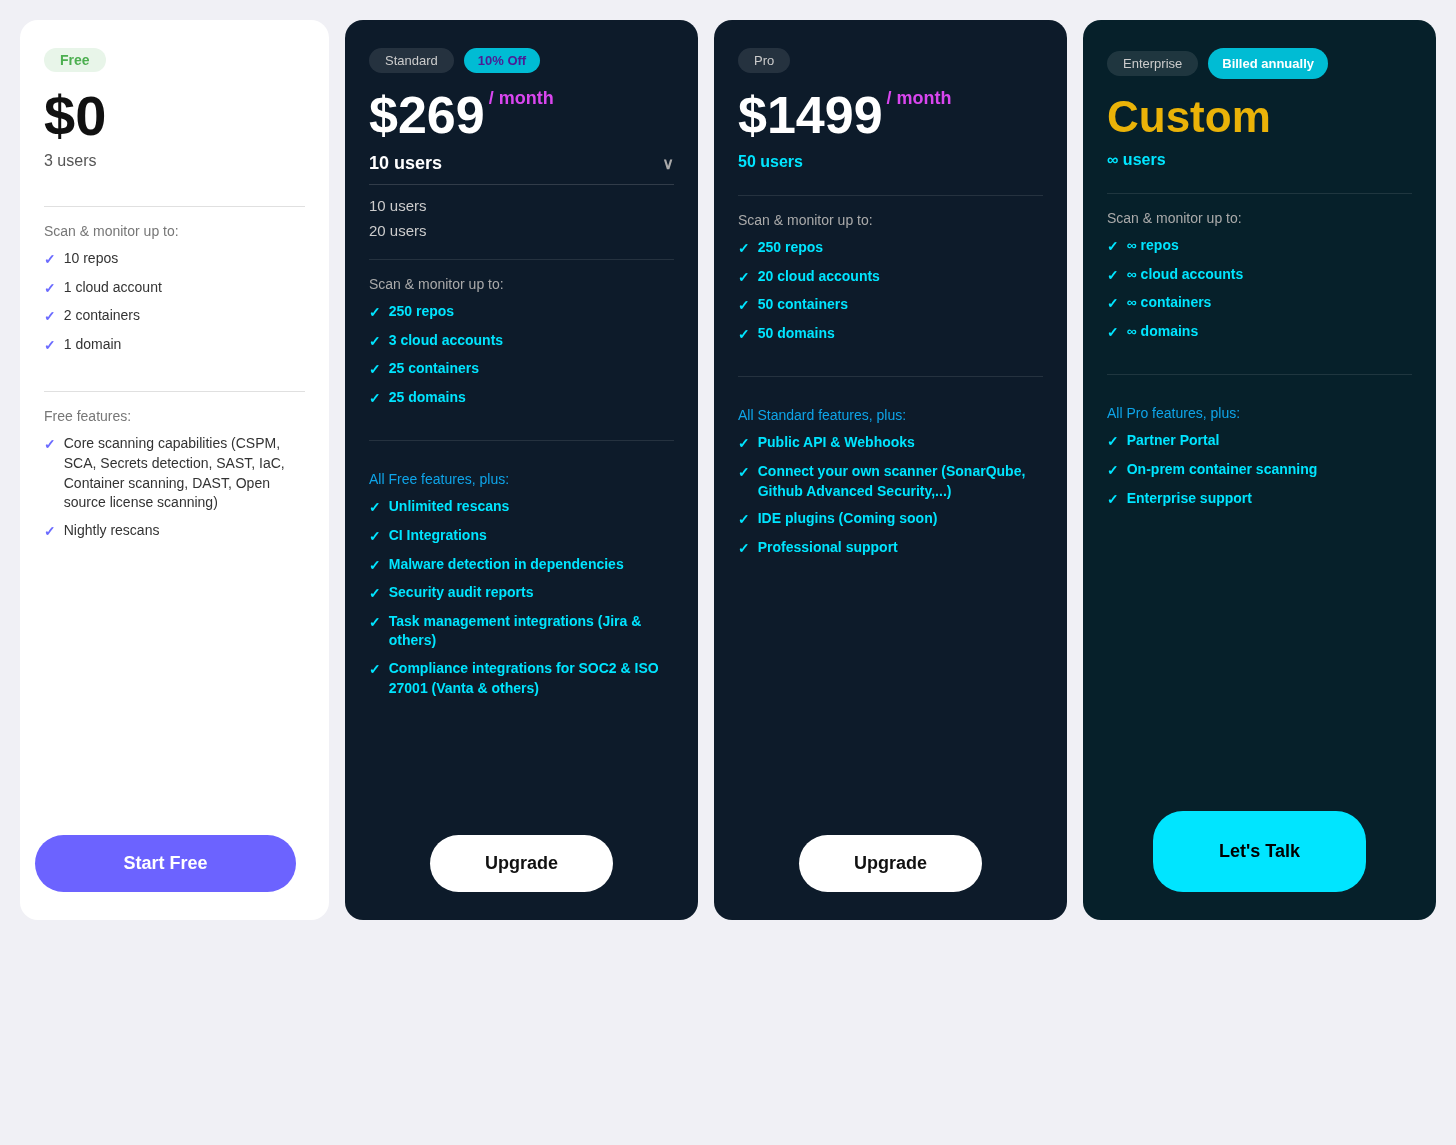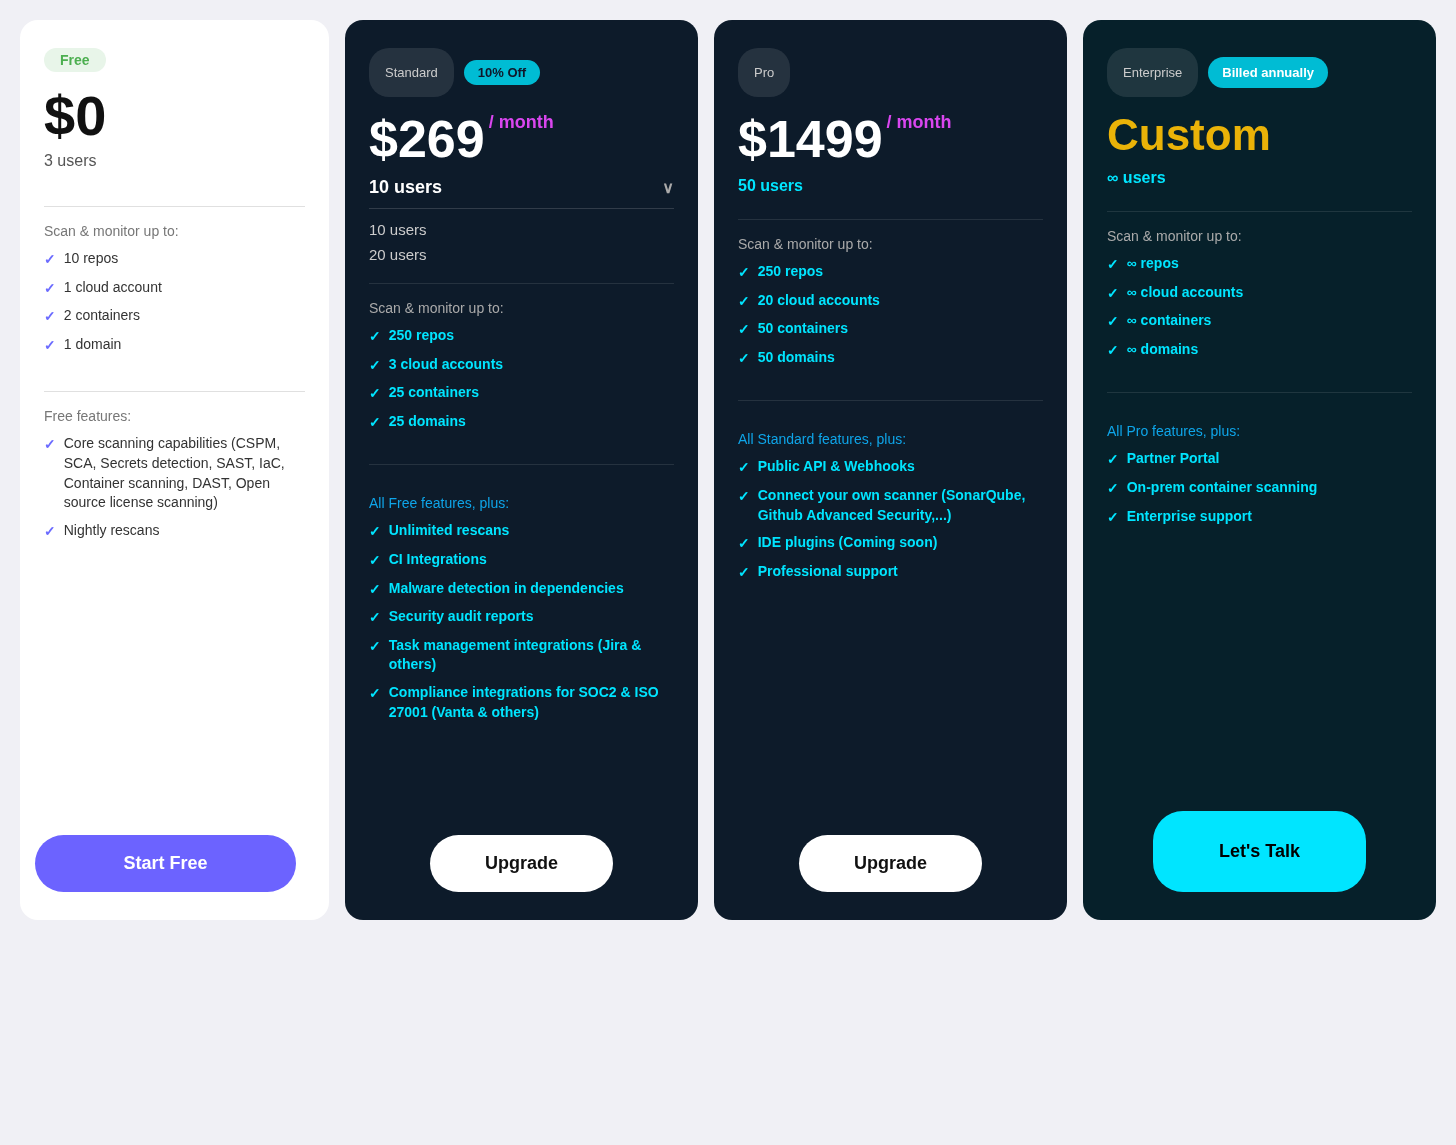--- a/index.html
+++ b/index.html
@@ -121,27 +121,27 @@
     .card-header {
       display: flex;
       align-items: center;
       gap: 10px;
       margin-bottom: 16px;
     }
     .badge-dark {
       background: rgba(255,255,255,0.1);
       color: #ccc;
       border-radius: 20px;
-      padding: 17px 16px;
+      padding: 5px 16px;
       font-size: 13px;
       font-weight: 500;
     }
     .badge-discount {
       background: #00bcd4;
-      color: #0f172a;
+      color: #4c1d95;
       border-radius: 20px;
       padding: 5px 14px;
       font-size: 13px;
       font-weight: 600;
     }
     .badge-billed {
       background: #00bcd4;
       color: #fff;
       border-radius: 20px;
       padding: 8px 14px;

